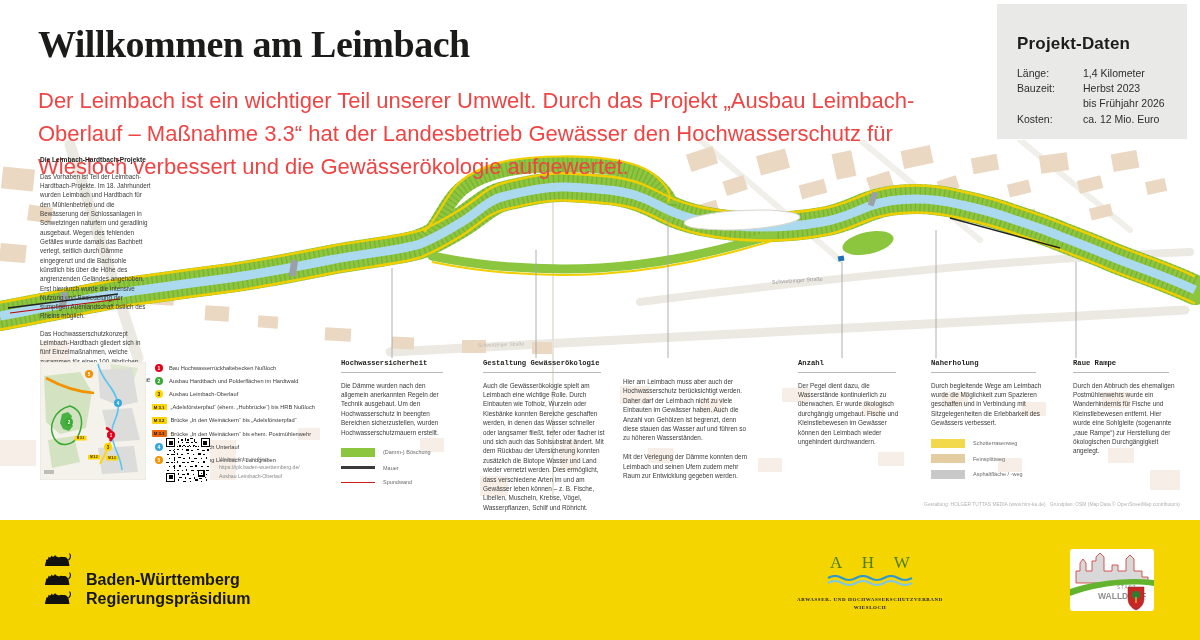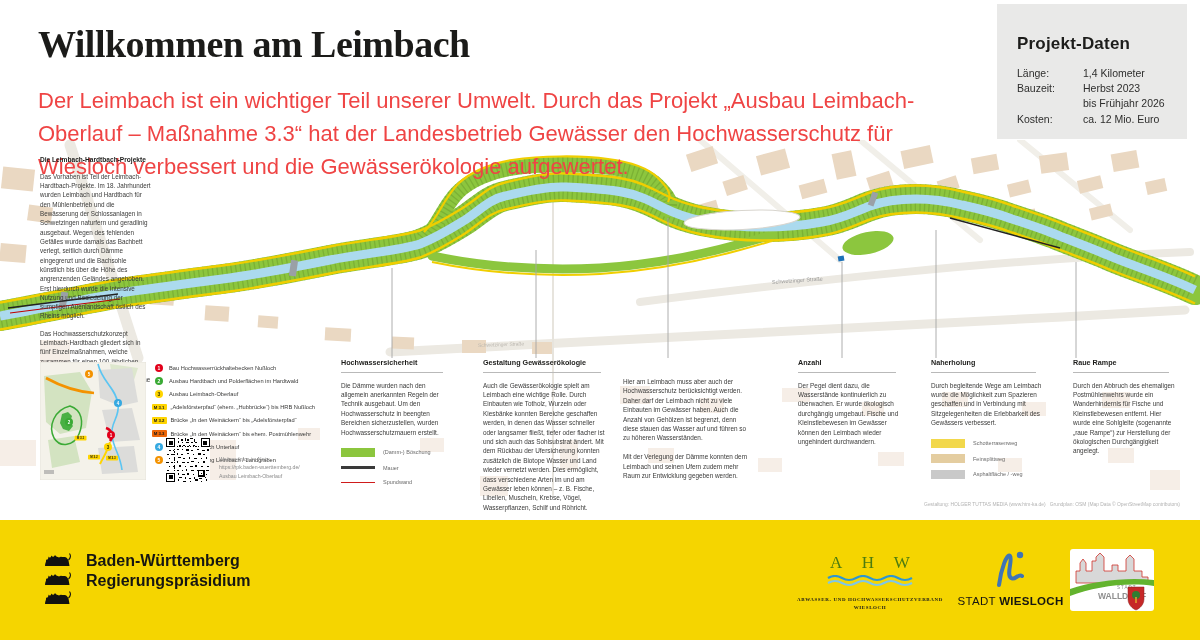--- a/index.html
+++ b/index.html
@@ -30,33 +30,33 @@
   .ovrow .c.dark{color:#3a3a00;}
   .ovrow .m{width:15px;height:6.6px;border-radius:1px;flex:0 0 15px;margin-right:4px;margin-left:-3.5px;
             display:flex;align-items:center;justify-content:center;
             font-size:4.3px;font-weight:bold;color:#1a1a1a;}
   
   .qrwrap{left:166px;top:438px;display:flex;align-items:flex-end;}
   .qrcap{margin-left:9px;font-size:5.2px;line-height:1.6;color:#8a8a8a;margin-bottom:2px;}
   
   .col{top:358px;font-size:6.4px;line-height:1.47;color:#3a3a39;}
   .col .head{display:block;width:94%;font-size:7.2px;font-weight:bold;color:#1d1d1b;
-             padding-bottom:3px;border-bottom:0.7px solid #b9b9b9;margin-bottom:8px;}
+             padding-bottom:3px;border-bottom:0.7px solid #b9b9b9;margin-bottom:8px;font-family:Liberation Mono, monospace;}
   .col .body{white-space:pre-line;}
   .sleg{margin-top:11px;}
   .slrow{display:flex;align-items:center;margin-bottom:6.5px;}
   .slrow .sw{width:34px;height:9px;flex:0 0 34px;margin-right:8px;}
   .slrow .ln{width:34px;height:2.4px;flex:0 0 34px;margin-right:8px;background:#3a3a3a;}
   .slrow .ln.red{height:1.2px;background:#cf1b1b;}
   .slrow .lab{font-size:5.5px;color:#6a6a6a;}
   
   .credit{right:20px;top:502px;font-size:4.9px;color:#b3b3b3;white-space:pre;}
   
   .footer{left:0;top:520px;width:1200px;height:120px;}
-  .bwblock{left:42px;top:551px;display:flex;align-items:flex-start;}
+  .bwblock{left:42px;top:551px;display:flex;align-items:flex-end;}
   .bwtext{margin-left:12px;font-size:16px;font-weight:bold;color:#161612;line-height:1.22;}
   .ahwblock{left:770px;top:553px;width:200px;text-align:center;color:#161612;}
   .ahwletters{font-family:"Liberation Serif",serif;font-size:17px;letter-spacing:8px;
               padding-left:8px;color:#4d7c0f;}
   .ahwcap{font-family:"Liberation Serif",serif;font-size:5px;font-weight:600;
           letter-spacing:0.6px;color:#1a1a1a;line-height:1.5;margin-top:5px;}
   .wieblock{left:948px;top:549px;width:125px;text-align:center;}
   .wietext{font-size:11.5px;color:#161612;letter-spacing:0.3px;margin-top:2px;}
   .wietext .b{font-weight:bold;}
   .waldblock{left:1070px;top:549px;}
@@ -395,29 +395,20 @@
     <svg width="88" height="12" viewBox="0 0 88 12">
       <path d="M2,3 q7,-4 14,0 t14,0 t14,0 t14,0 t14,0 t14,0" fill="none" stroke="#2E96D0" stroke-width="2.2"></path>
       <path d="M2,8 q7,-4 14,0 t14,0 t14,0 t14,0 t14,0 t14,0" fill="none" stroke="#7FC6E8" stroke-width="2.2"></path>
     </svg>
     <div class="ahwcap">
       <div>ABWASSER- UND HOCHWASSERSCHUTZVERBAND</div>
       <div>WIESLOCH</div>
     </div>
   </div>
 
-  <div class="abs wieblock">
-    <svg width="34" height="40" viewBox="0 0 30 40">
-      <path d="M3,36 C5,20 11,4 14,7 C17,10 10,26 15,29 C19,32 22,24 26,27" fill="none" stroke="#3F74B5" stroke-width="4" stroke-linecap="round"></path>
-      <circle cx="24" cy="6" r="3.2" fill="#3F74B5"></circle>
-    </svg>
-    <div class="wietext">
-      <span>STADT </span><span class="b">WIESLOCH</span>
-    </div>
-  </div>
 
   <div class="abs waldblock">
     <svg width="86" height="64" viewBox="0 0 86 64">
       <rect x="0" y="0" width="84" height="62" rx="3" fill="#ffffff"></rect>
       <path d="M6,30 L6,22 L10,22 L10,14 L13,10 L16,14 L16,22 L22,22 L22,12 L26,12 L26,8 L30,4 L34,8 L34,22 L42,22 L42,16 L48,16 L48,22 L56,22 L56,10 L60,6 L64,10 L64,22 L72,22 L72,28 L78,28 L78,34 L6,34 Z" fill="#D8D8D8" stroke="#D0342C" stroke-width="0.8"></path>
       <path d="M0,40 C24,32 56,28 84,31 L84,37 C56,33 24,38 0,47 Z" fill="#63B32E"></path>
       <text x="47" y="40" font-size="4.5" letter-spacing="1" fill="#8A8A8A">STADT</text>
       <text x="28" y="50" font-size="8.5" font-weight="bold" fill="#8F8F8F">WALLDORF</text>
       <g transform="translate(58,38)">
         <path d="M0,0 h16 v12 c0,8 -8,11 -8,11 c0,0 -8,-3 -8,-11 Z" fill="#C62828" stroke="#8A1C1C" stroke-width="0.5"></path>

